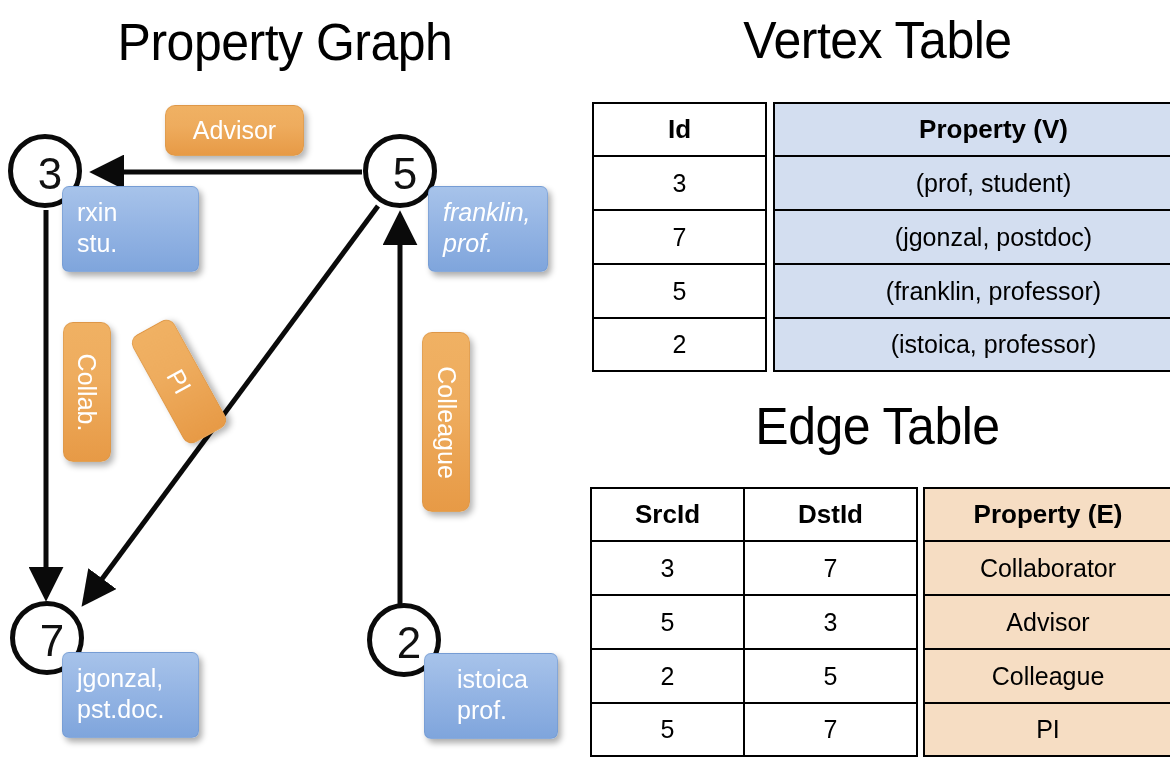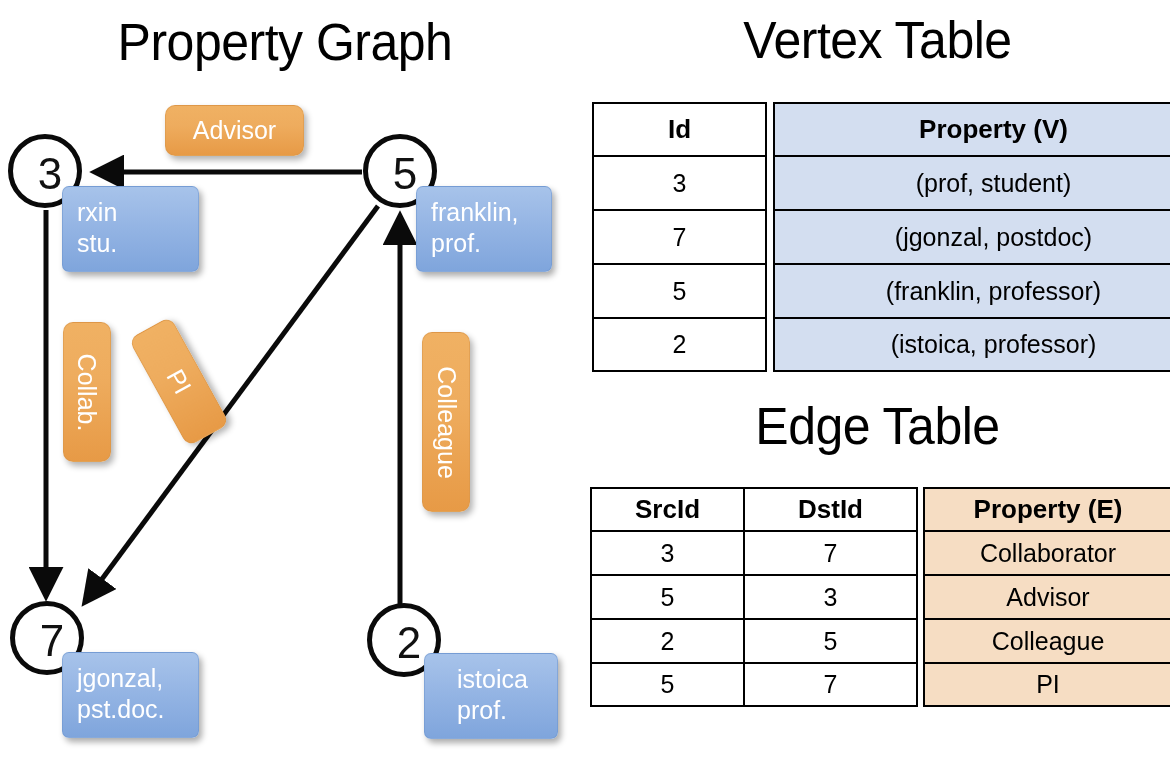--- a/index.html
+++ b/index.html
@@ -119,21 +119,21 @@
 
   #vertex-table{left:592px;top:102px;}
   #vertex-table .col-id{width:175px;}
   #vertex-table .col-prop{width:441px;margin-left:6px;}
   #vertex-table .cell{height:54px;}
 
   #edge-table{left:590px;top:487px;}
   #edge-table .col-src{width:155px;}
   #edge-table .col-dst{width:175px;margin-left:-2px;}
   #edge-table .col-prop{width:250px;margin-left:5px;}
-  #edge-table .cell{height:44px;}
+  #edge-table .cell{height:54px;}
 </style>
 </head>
 <body>
 
 <div class="stage">
 
   <div class="big-title" id="title-property-graph">Property Graph</div>
 
   <div class="big-title" id="title-vertex-table">Vertex Table</div>
 
@@ -161,21 +161,21 @@
       <div class="node-label">3</div>
     </div>
     <div class="prop-box" style="left:62px;top:96px;width:137px;height:86px;">
       <span>rxin</span>
       <span>stu.</span>
     </div>
 
     <div class="node-circle" style="left:363px;top:44px;">
       <div class="node-label">5</div>
     </div>
-    <div class="prop-box" style="left:416px;top:96px;width:136px;height:86px;">
+    <div class="prop-box" style="left:428px;top:96px;width:120px;height:86px;font-style:italic;">
       <span>franklin,</span>
       <span>prof.</span>
     </div>
 
     <div class="node-circle" style="left:10px;top:511px;">
       <div class="node-label">7</div>
     </div>
     <div class="prop-box" style="left:62px;top:562px;width:137px;height:86px;">
       <span>jgonzal,</span>
       <span>pst.doc.</span>

